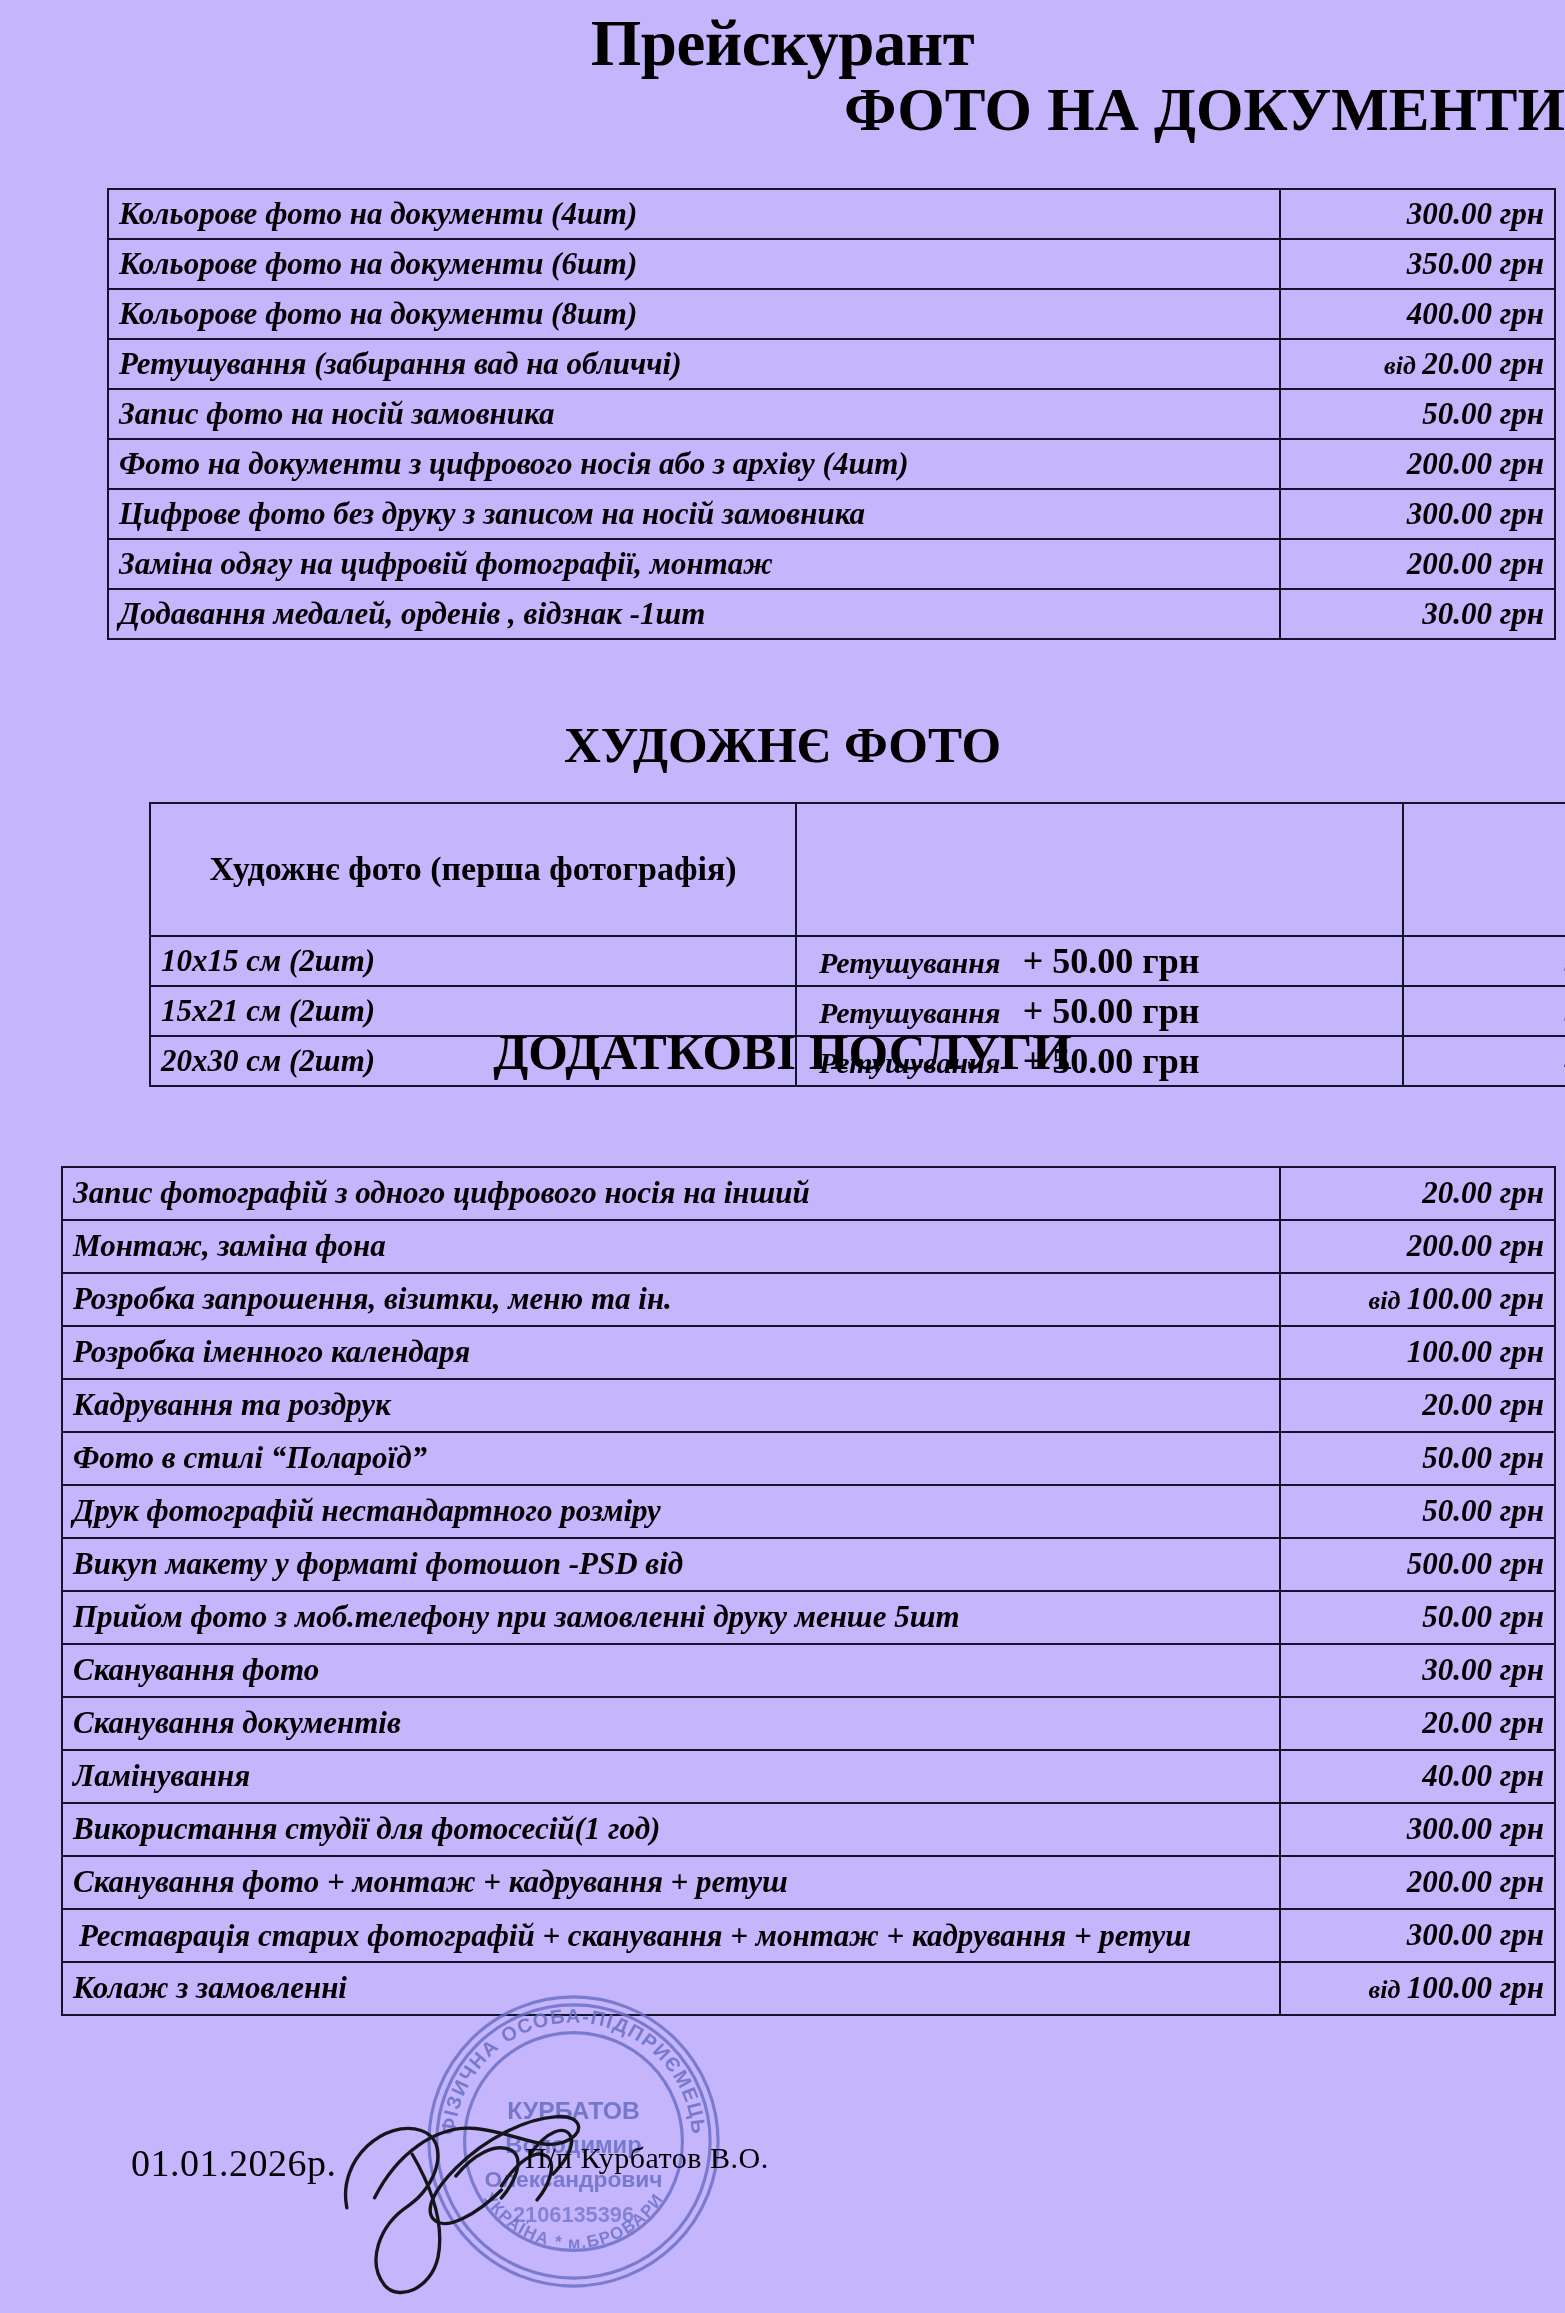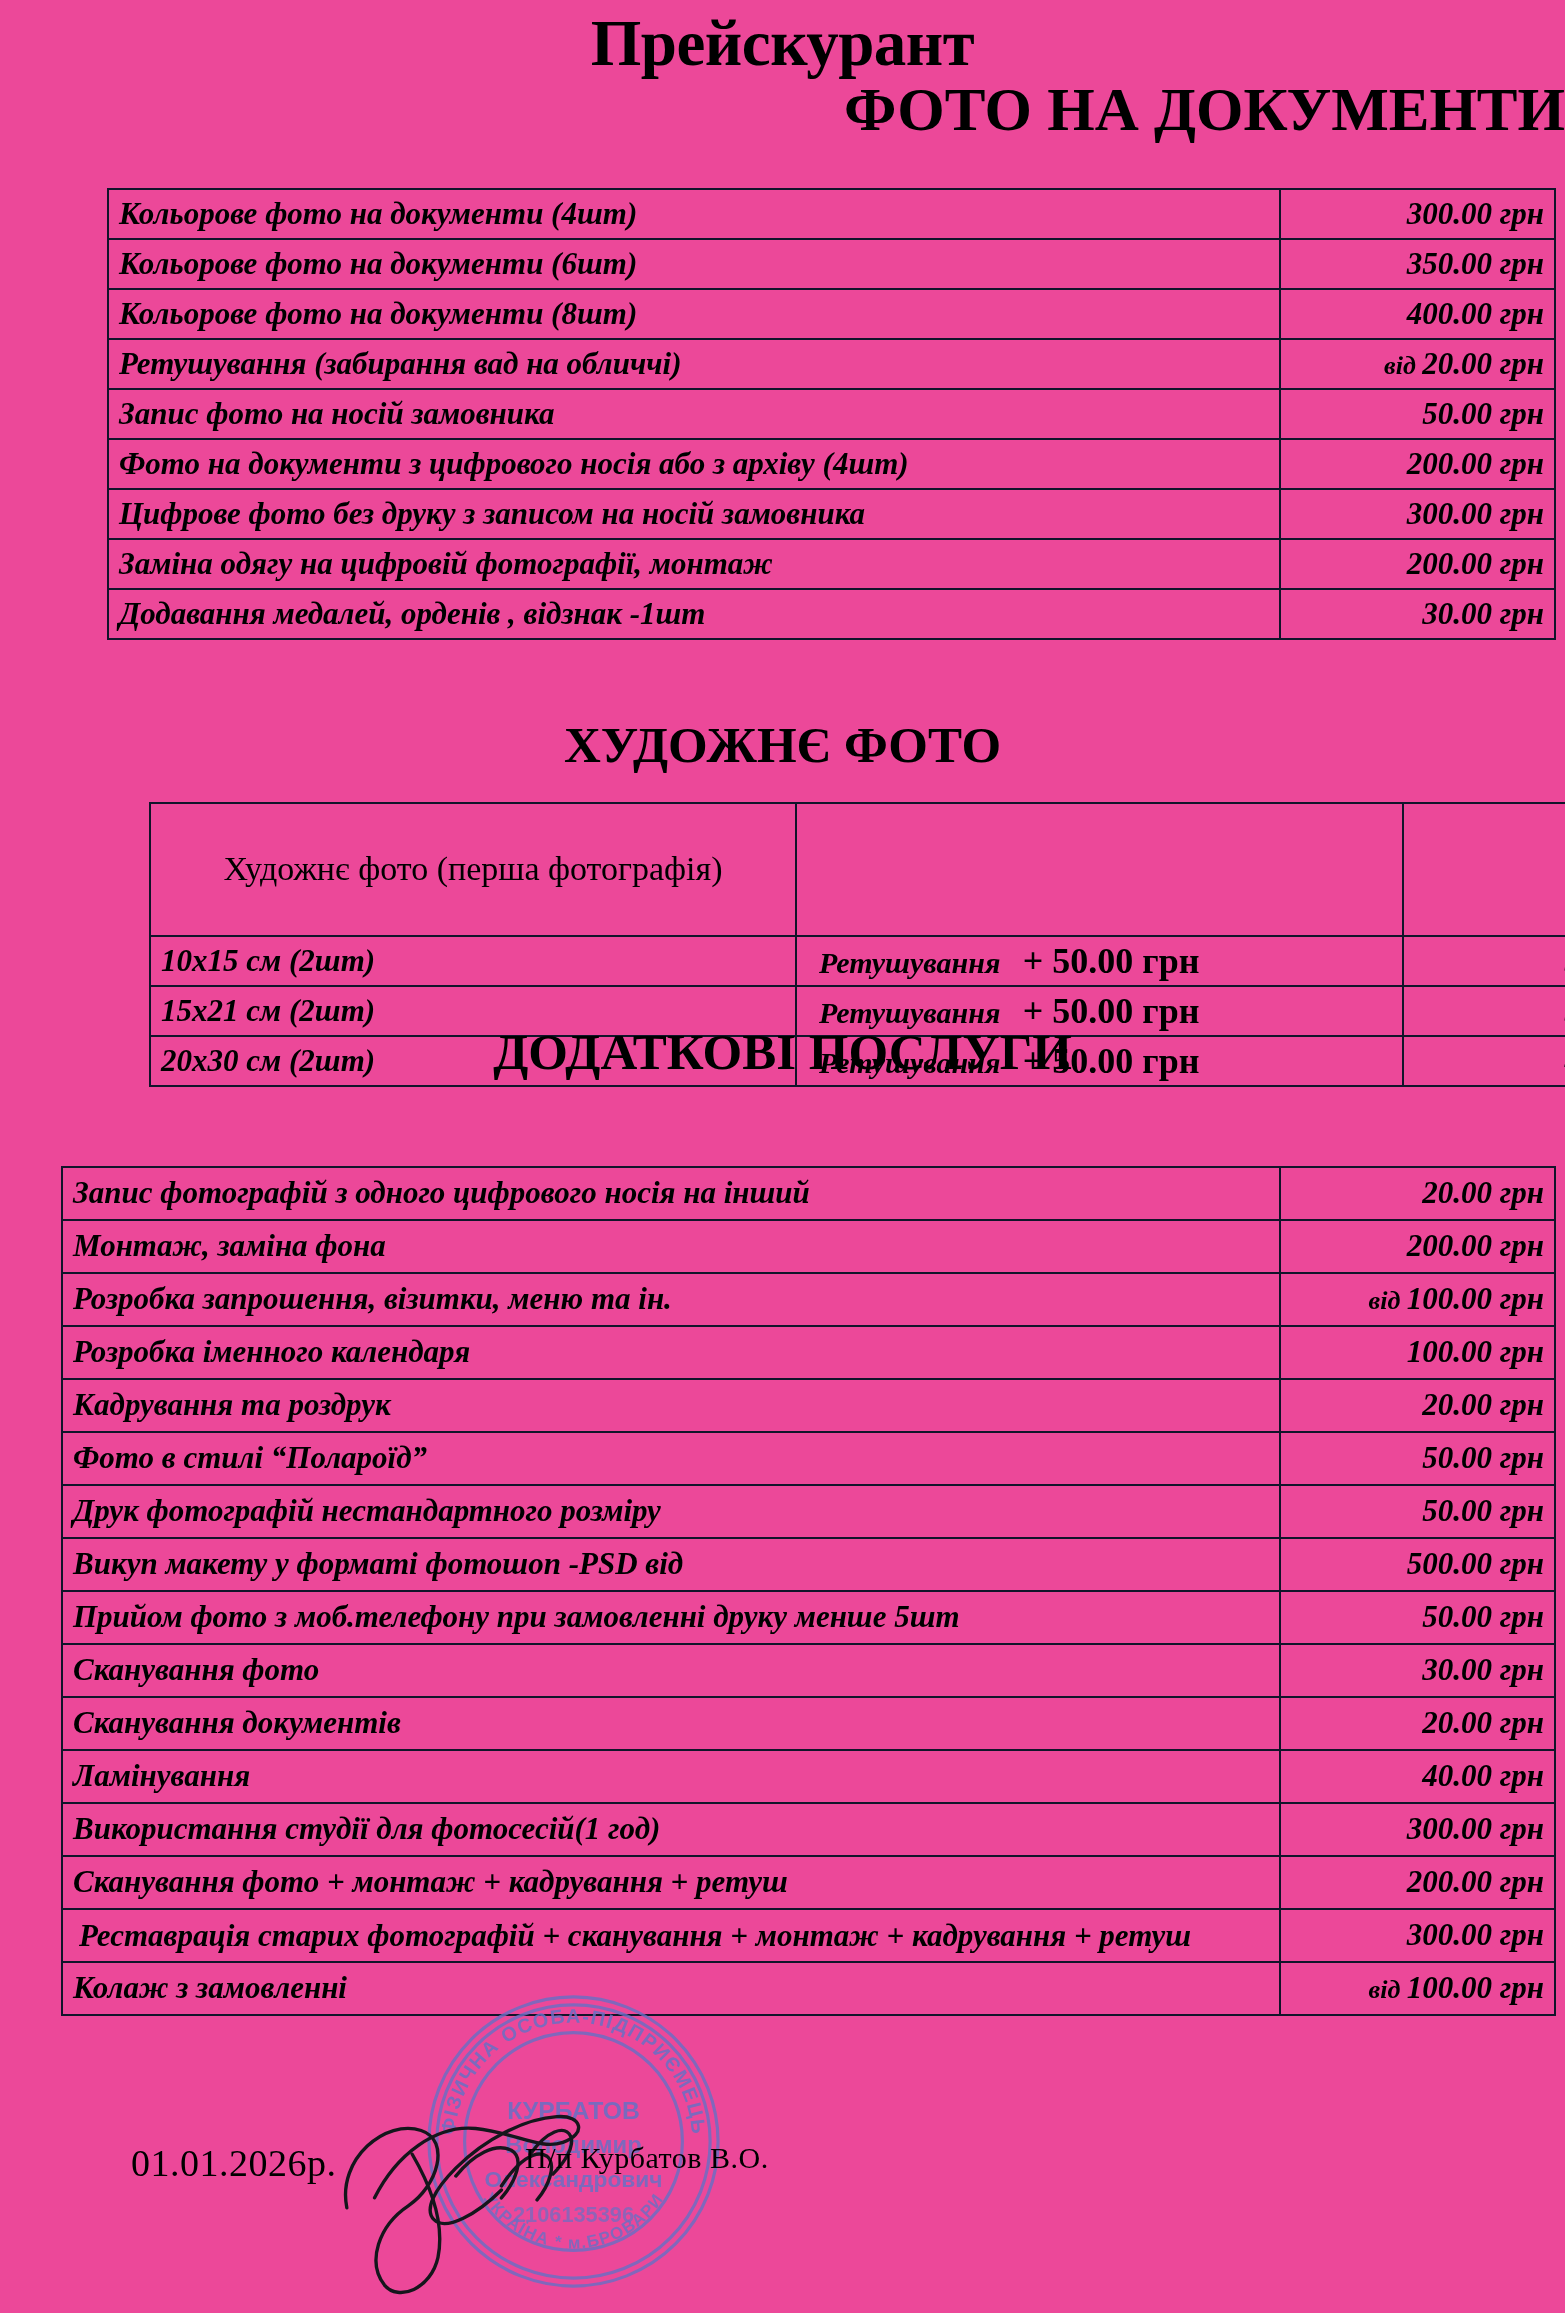--- a/index.html
+++ b/index.html
@@ -13,21 +13,21 @@
     position: relative;
     font-family: "Liberation Serif", "DejaVu Serif", serif;
     color: #000000;
     overflow: hidden;
   }
 
   .page {
     position: relative;
     width: 1565px;
     height: 2314px;
-    background: #ec4899;
+    background: #c4b5fd;
   }
 
   
   .title-main {
     text-align: center;
     font-weight: bold;
     font-size: 65px;
     line-height: 1.02;
     letter-spacing: -0.5px;
     margin: 0;
@@ -106,21 +106,21 @@
     left: 149px;
     top: 802px;
     width: 1317px;
   }
   #table-art-photo td { height: 44px; }
   #table-art-photo td.c1 { width: 564px; }
   #table-art-photo td.c2 { width: 525px; text-align: left; padding-left: 22px; }
   #table-art-photo td.c3 { width: 228px; }
   #table-art-photo td.hdr {
     font-style: normal;
-    font-weight: normal;
+    font-weight: bold;
     font-size: 34px;
     text-align: center;
     height: 119px;
     white-space: normal;
     line-height: 1.3;
     padding: 6px 40px;
   }
   #table-art-photo td.retouch {
     font-style: italic;
     font-weight: bold;

